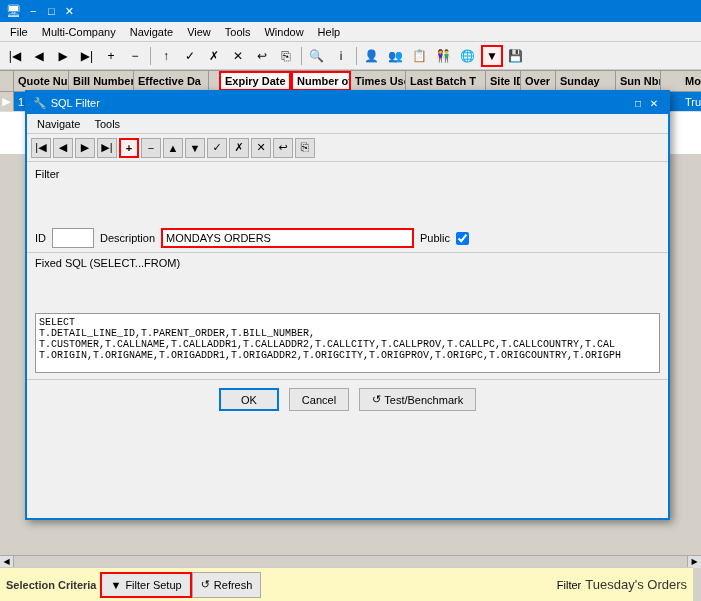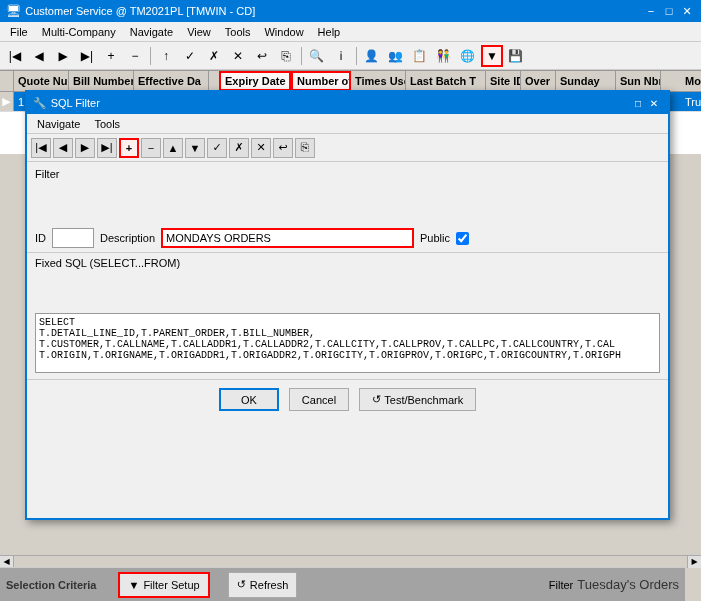--- a/index.html
+++ b/index.html
@@ -318,27 +318,27 @@
     }
     .dialog-btn.default-btn {
       border: 2px solid #0078d7;
     }
 
     
     .status-bar {
       position: absolute;
       bottom: 0;
       left: 0;
-      right: 16px;
+      right: 8px;
       height: 34px;
-      background: #a3a3a3;
+      background: #fef9c3;
       border-top: 1px solid #ccc;
       display: flex;
       align-items: center;
-      gap: 18px;
+      gap: 0;
       padding: 2px 6px;
     }
     .status-section-label {
       font-size: 11px;
       color: #333;
       font-weight: bold;
       margin-right: 4px;
     }
     .status-btn {
       height: 26px;
@@ -393,21 +393,20 @@
       height: 84px;
       overflow: hidden;
       position: relative;
     }
   </style>
 </head>
 <body>
 
 <div class="title-bar">
   <span class="title-bar-icon">🖥</span>
-  <span class="title-bar-title">Customer Service @ TM2021PL [TMWIN - CD]</span>
   <div class="title-bar-controls">
     <button class="title-btn">−</button>
     <button class="title-btn">□</button>
     <button class="title-btn">✕</button>
   </div>
 </div>
 
 <div class="menu-bar">
   <span class="menu-item">File</span>
   <span class="menu-item">Multi-Company</span>

